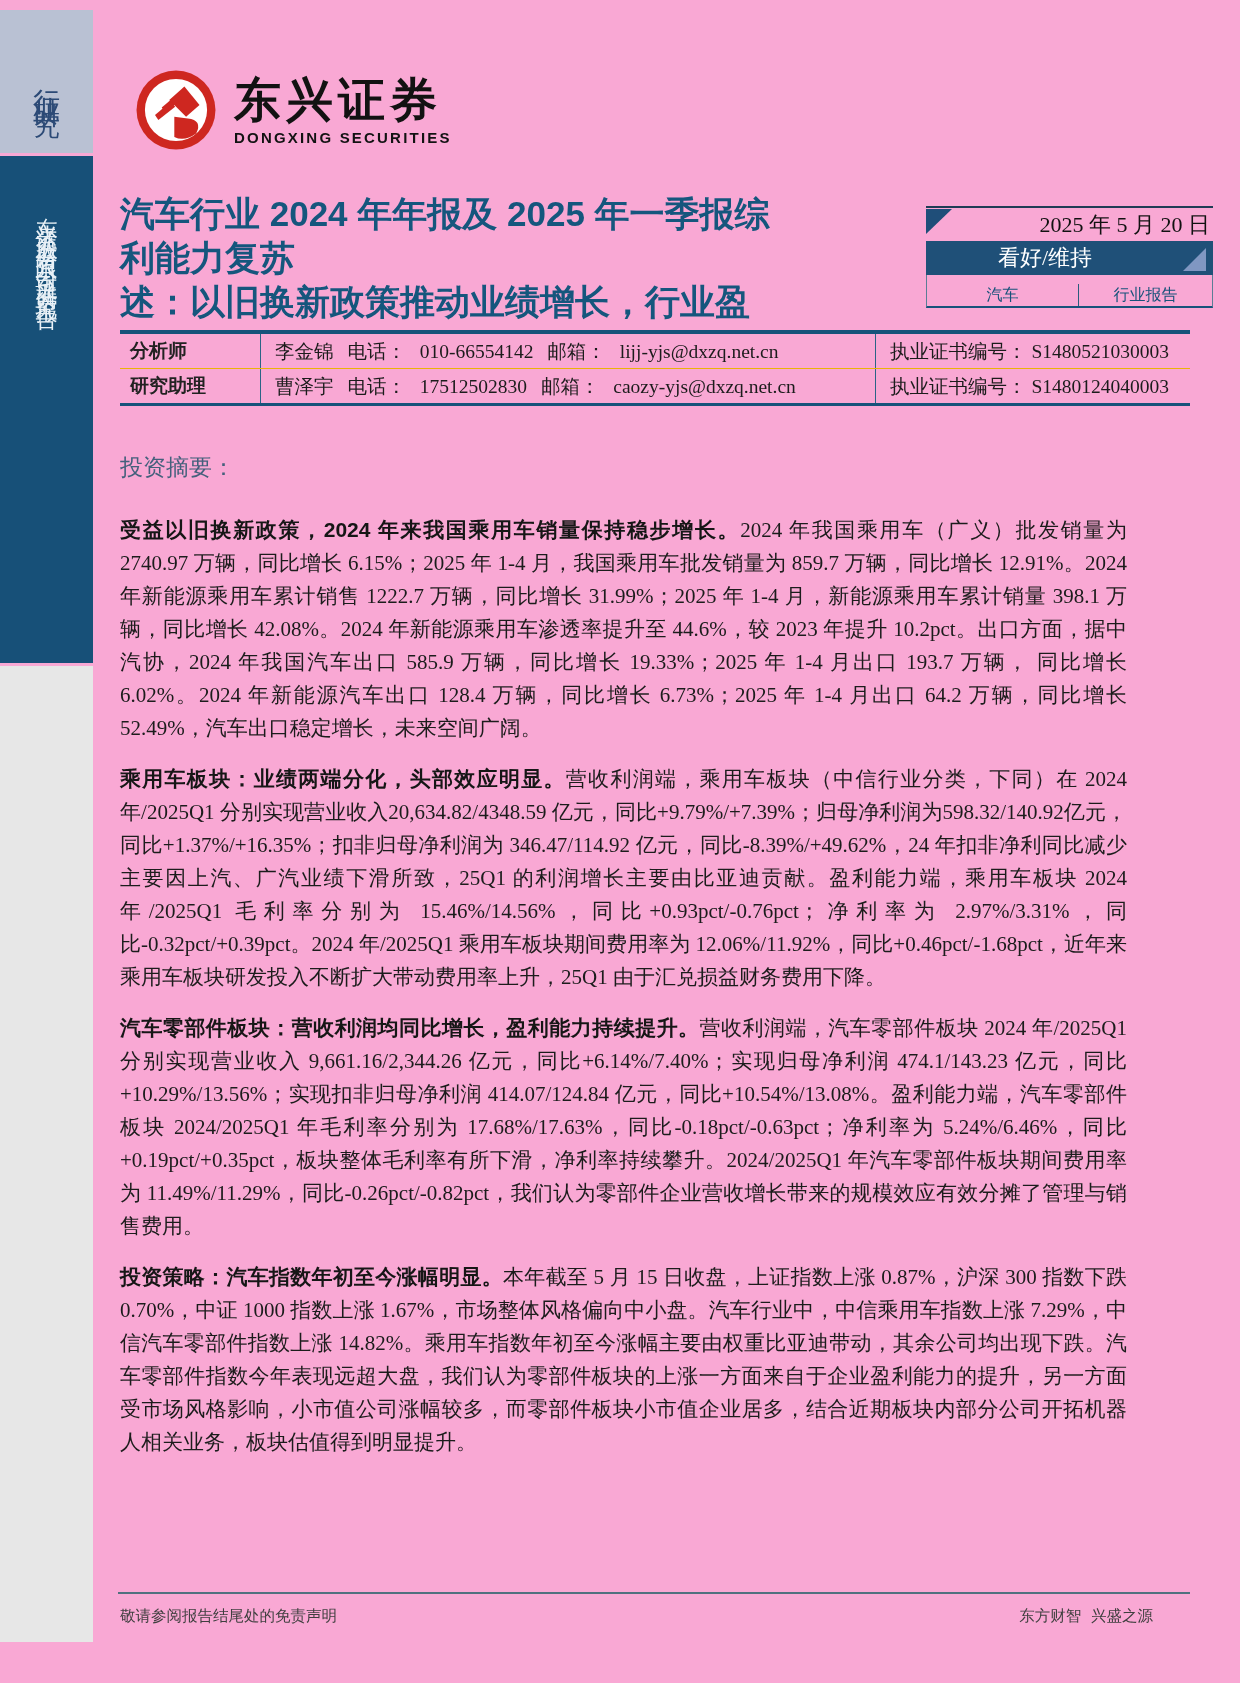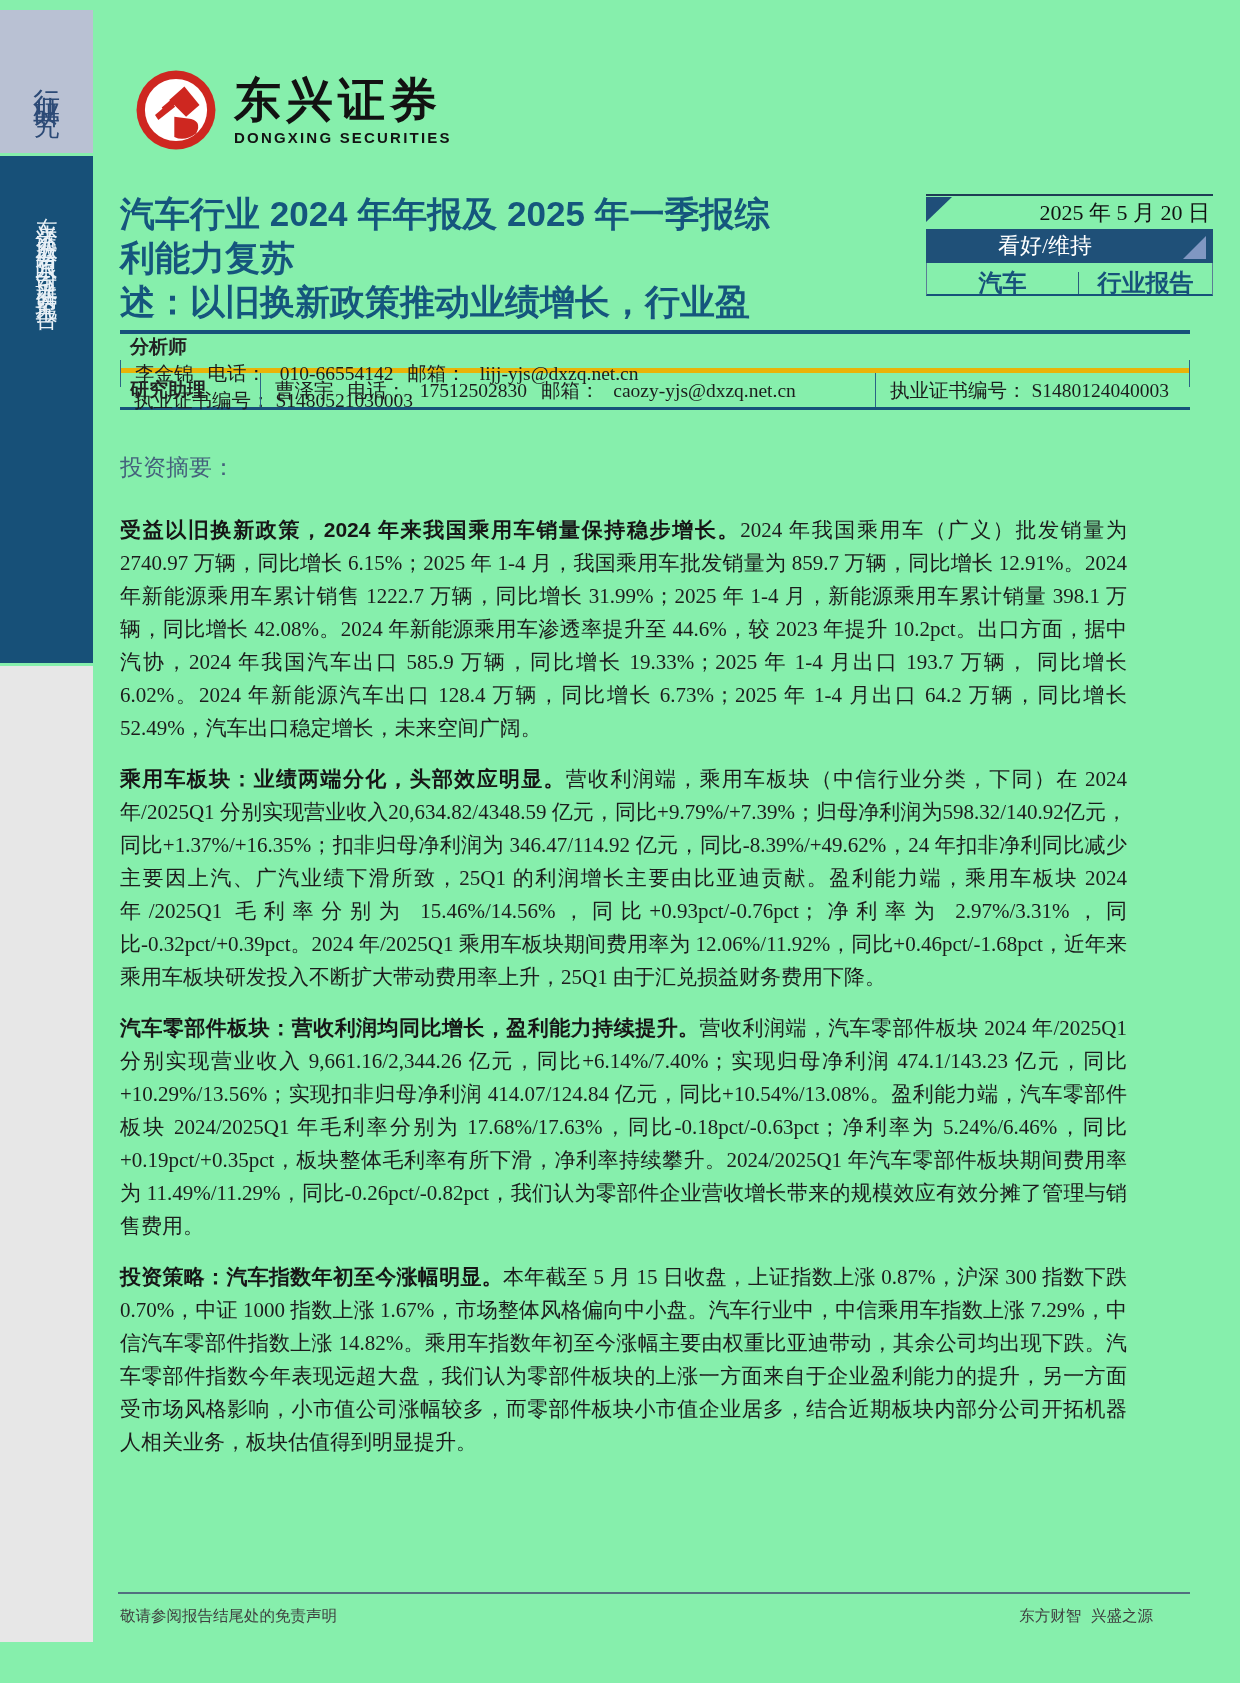--- a/index.html
+++ b/index.html
@@ -1,16 +1,16 @@
 <!DOCTYPE html>
 <html><head>
 <meta charset="utf-8">
 <style>
   html,body{margin:0;padding:0;background:#fff;}
-  .page{position:relative;width:1240px;height:1683px;background:#86efac;overflow:hidden;
+  .page{position:relative;width:1240px;height:1683px;background:#f9a8d4;overflow:hidden;
         font-family:"Liberation Serif","DejaVu Serif",serif;color:#1c1c1c;}
 
   
   .side-top{position:absolute;left:0;top:10px;width:93px;height:143px;background:#b9c1d3;
             display:flex;align-items:center;justify-content:center;}
   .side-top span{writing-mode:vertical-rl;text-orientation:upright;font-size:27px;
             color:#2c4a76;letter-spacing:7px;font-family:"Liberation Serif",serif;}
   .side-dark{position:absolute;left:0;top:156px;width:93px;height:507px;background:#175078;
             display:flex;align-items:flex-start;justify-content:center;}
   .side-dark span{writing-mode:vertical-rl;text-orientation:upright;font-size:22px;
@@ -24,42 +24,42 @@
             font-size:47px;color:#121212;letter-spacing:5px;}
   .brand-en{font-family:"Liberation Sans","DejaVu Sans",sans-serif;font-weight:bold;
             font-size:15px;color:#121212;letter-spacing:2.2px;margin-top:7px;}
 
   
   .title{position:absolute;left:120px;top:192px;width:740px;
          font-family:"Liberation Sans","DejaVu Sans",sans-serif;font-weight:bold;
          font-size:35px;line-height:44px;color:#15567d;}
 
   
-  .infobox{position:absolute;left:926px;top:194px;width:287px;font-size:22px;}
+  .infobox{position:absolute;left:926px;top:206px;width:287px;font-size:22px;}
   .ib-date{position:relative;height:33px;border-top:2px solid #1f3c55;
            display:flex;align-items:center;justify-content:flex-end;padding-right:3px;
            color:#111;}
   .ib-flag{position:absolute;left:0;top:1px;width:0;height:0;
            border-top:25px solid #1f4e79;border-right:26px solid transparent;}
   .ib-rating{position:relative;height:34px;background:#1f5078;color:#fff;
            display:flex;align-items:center;padding-left:72px;}
   .ib-flag2{position:absolute;right:7px;bottom:4px;width:0;height:0;
            border-bottom:23px solid #8097c2;border-left:23px solid transparent;}
   .ib-cat{display:flex;height:31px;border-bottom:2px solid #17527a;
            border-left:1px solid #5b7d96;border-right:1px solid #5b7d96;}
   .ib-cell{flex:1;display:flex;align-items:center;justify-content:center;
-           font-family:"Liberation Sans","DejaVu Sans",sans-serif;font-weight:bold;
-           font-size:24px;color:#17527a;margin-top:9px;}
+           font-family:"Liberation Sans","DejaVu Sans",sans-serif;font-weight:normal;
+           font-size:16px;color:#17527a;margin-top:9px;}
   .ib-cell:first-child{border-right:1px solid #2b5c7d;flex:0 0 53%;}
 
   
   .atable{position:absolute;left:120px;top:330px;width:1070px;
           border-top:4px solid #17527a;border-bottom:3px solid #17527a;}
   .arow{display:flex;height:34px;align-items:stretch;}
-  .arow.first{border-bottom:5px solid #eab308;flex-direction:column;}
+  .arow.first{border-bottom:1px solid #eab308;}
   .acol1{width:130px;display:flex;align-items:center;padding-left:10px;
          font-family:"Liberation Sans","DejaVu Sans",sans-serif;font-weight:bold;
          font-size:19px;color:#222;}
   .acol2{flex:1;display:flex;align-items:center;padding-left:14px;font-size:19.5px;
          border-left:1px solid #2b6486;border-right:1px solid #2b6486;word-spacing:9px;}
   .acol3{width:300px;display:flex;align-items:center;padding-left:14px;font-size:19.5px;}
 
   
   .content{position:absolute;left:120px;top:448px;width:1007px;}
   .summary-heading{font-size:23px;color:#44607c;margin:4px 0 30px 0;}

